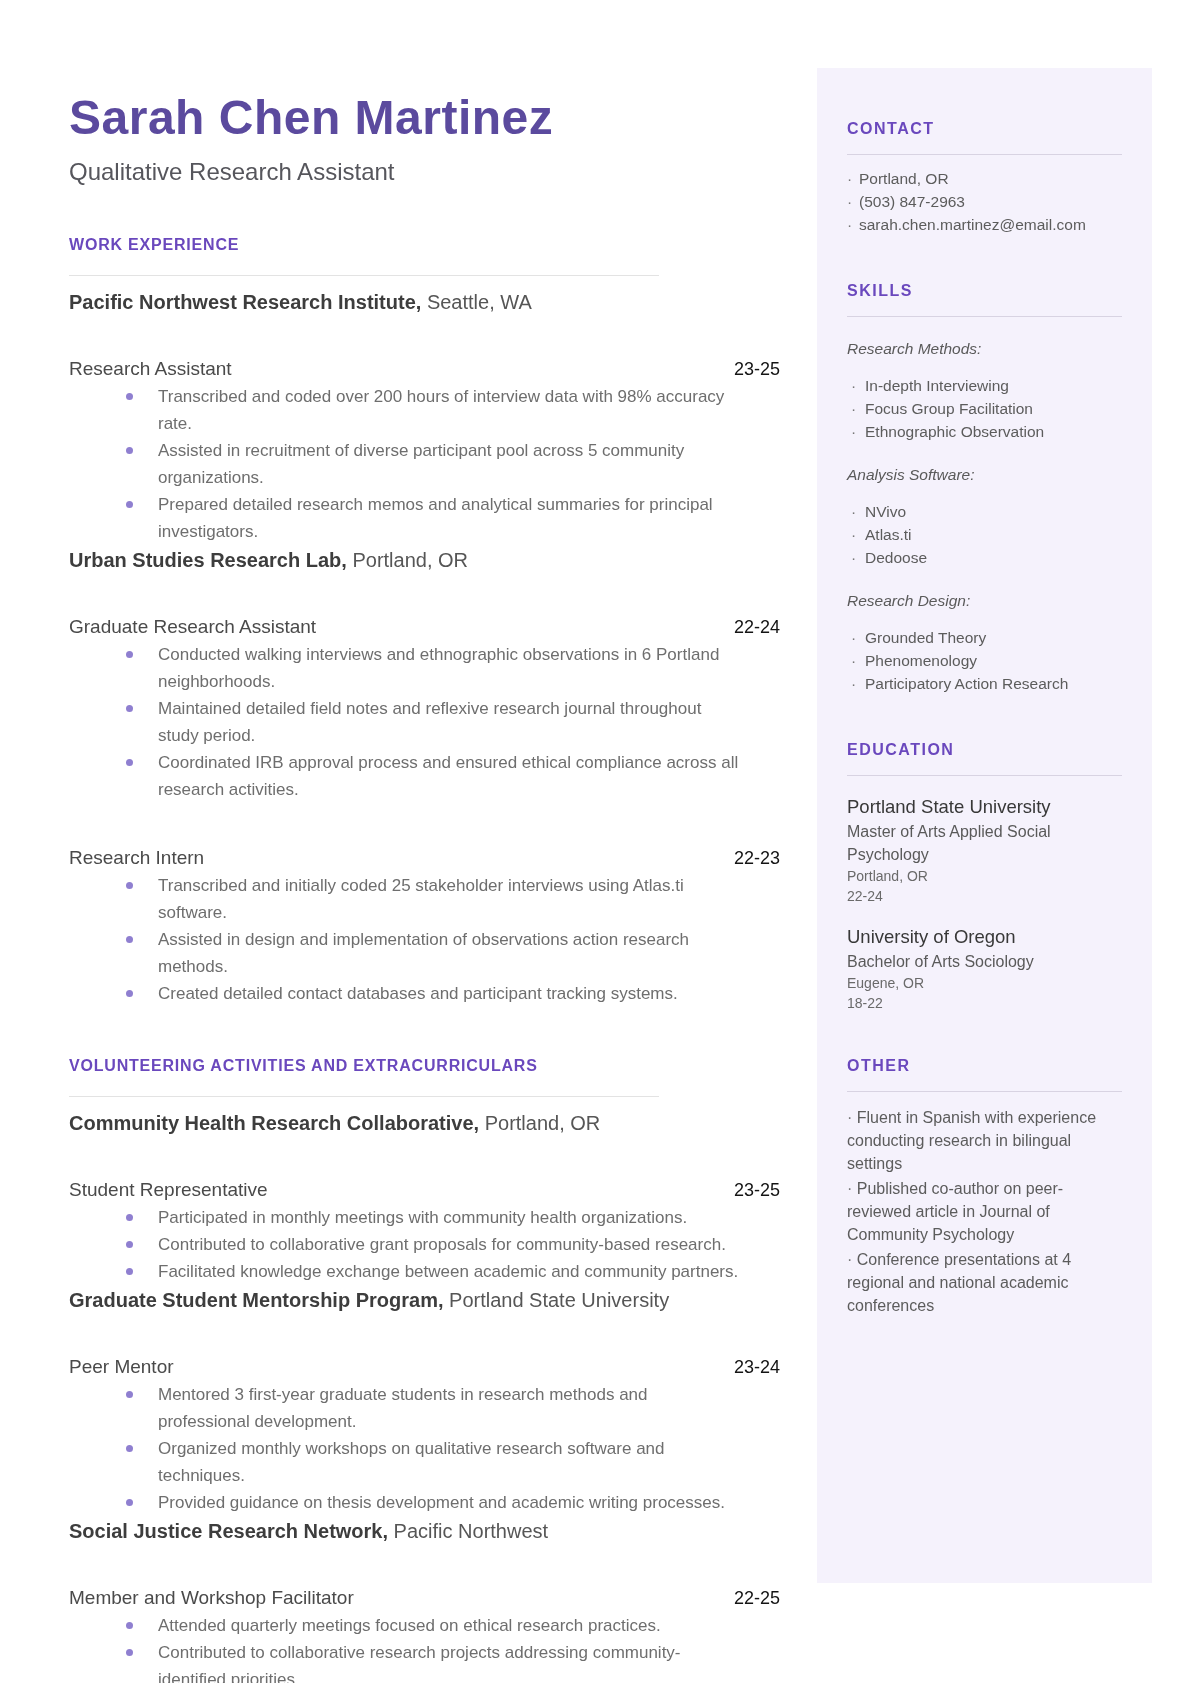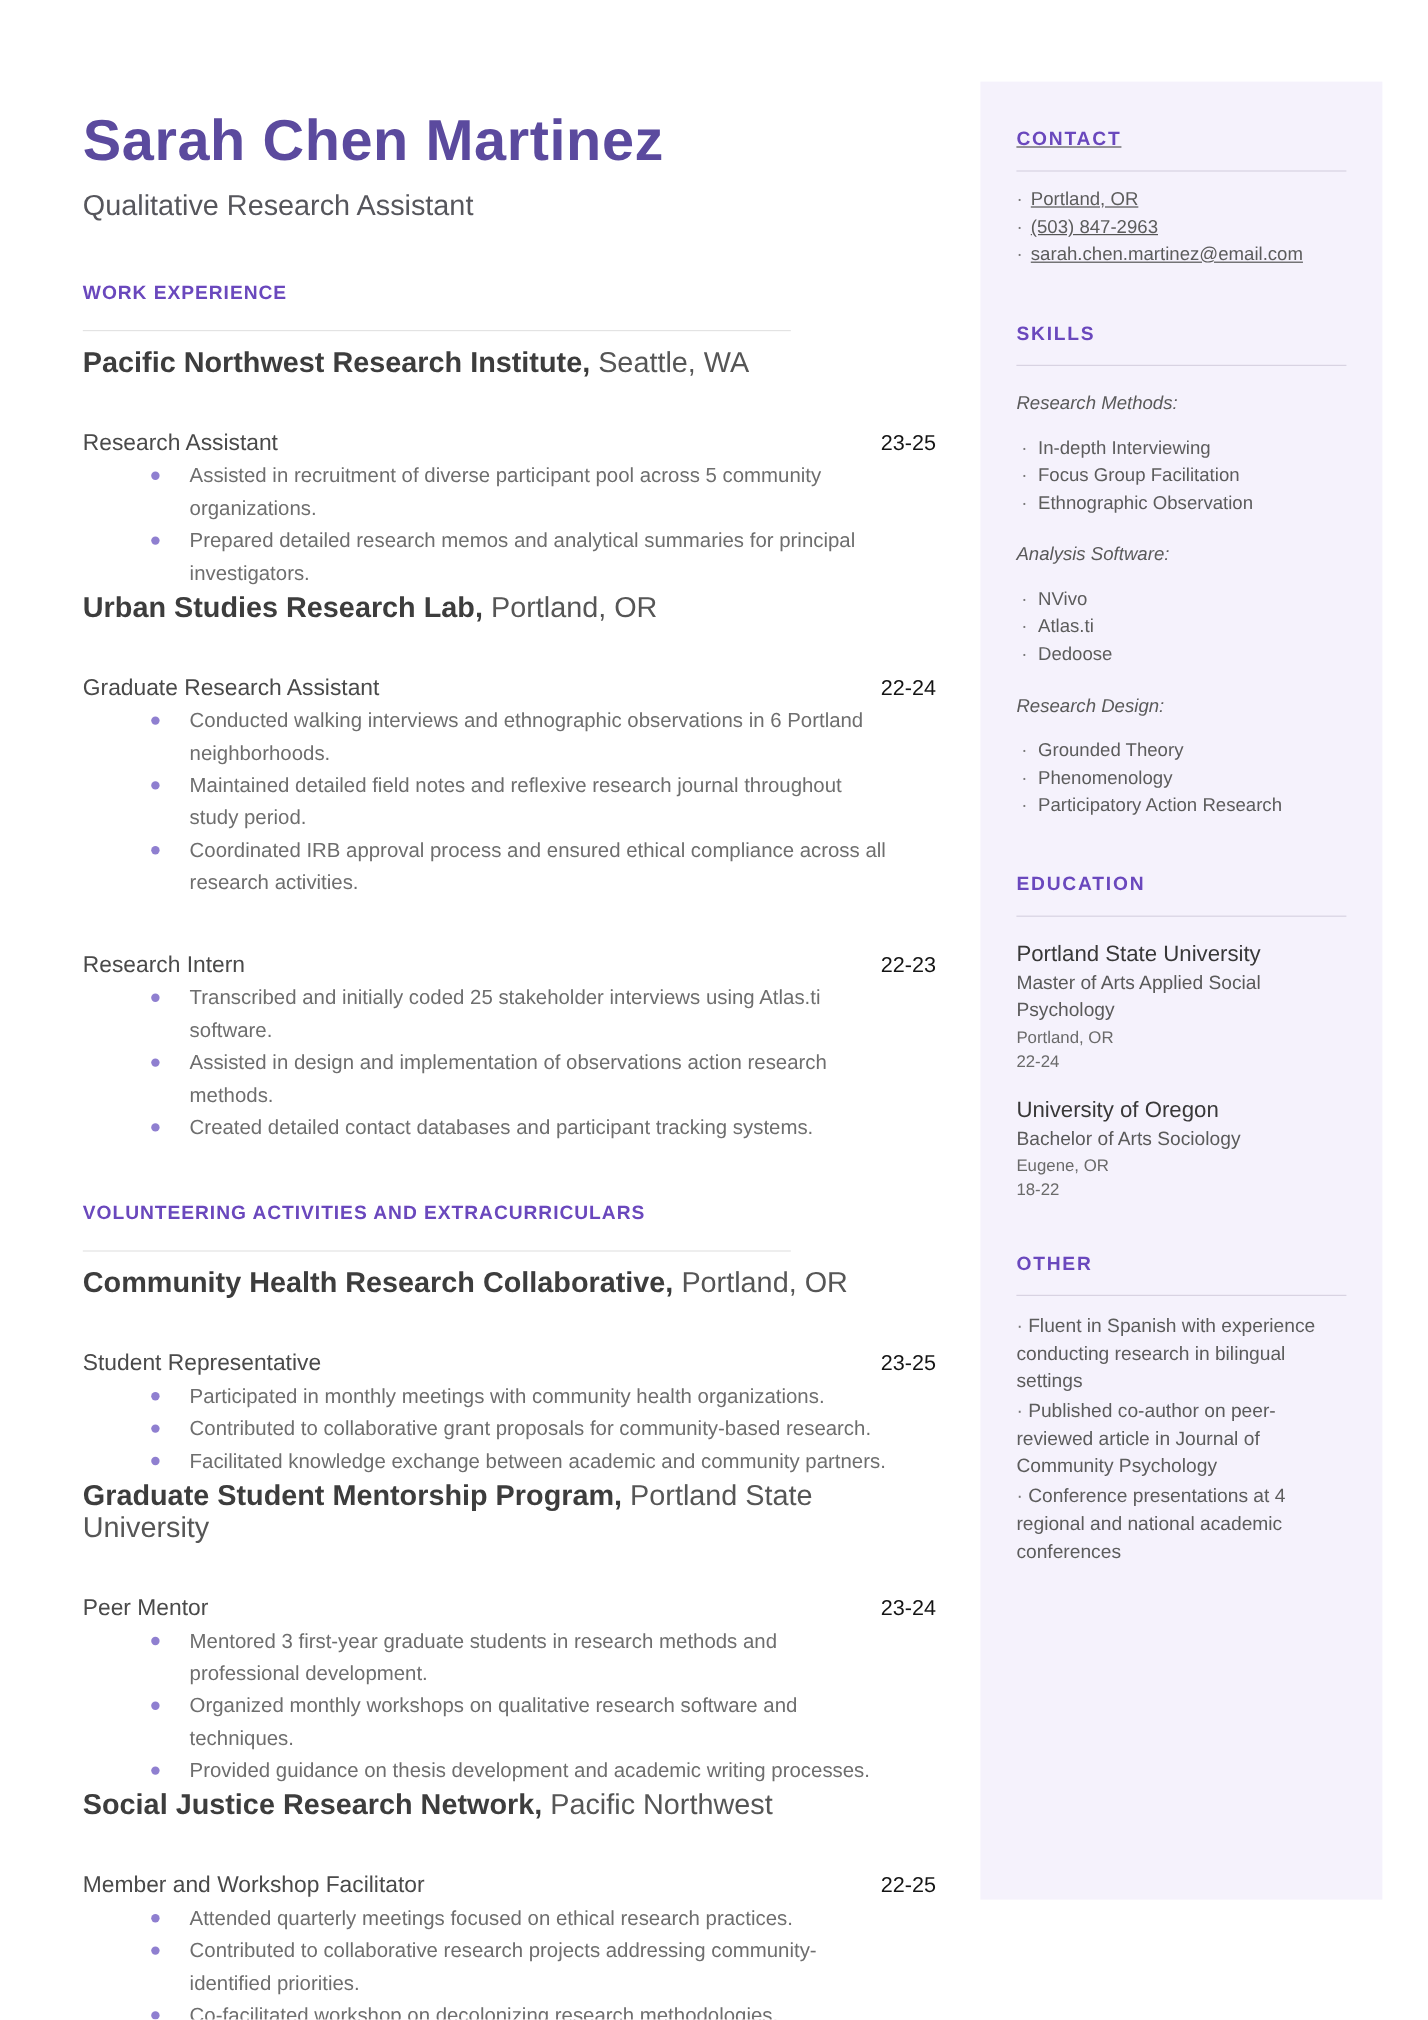--- a/index.html
+++ b/index.html
@@ -18,21 +18,21 @@
     color:#5b4a9e; letter-spacing:0.5px; line-height:1.1;
   }
   .subtitle { margin-top:13px; font-size:24px; color:#56565c; font-weight:normal; }
   .section-heading {
     margin-top:50px; font-size:16px; font-weight:bold;
     color:#6a48bd; letter-spacing:0.8px;
   }
   .rule { margin-top:21px; width:590px; border-top:1px solid #e3e3e3; height:0; }
   .entries { margin-top:13px; }
   .entry { margin-top:2px; }
-  .org-line { font-size:24px; line-height:27px; color:#565656; }
+  .org-line { font-size:20px; line-height:27px; color:#565656; }
   .org { font-weight:bold; color:#3d3d3d; }
   .role-line { display:flex; justify-content:space-between; align-items:baseline; line-height:27px; }
   .role { font-size:19px; color:#4a4a4a; }
   .dates { font-size:18px; color:#141414;margin-top:40px; }
   ul.bullets { list-style:none; }
   ul.bullets li {
     position:relative; padding-left:89px; padding-right:38px;
     font-size:17px; line-height:27px; color:#6e6e6e;
   }
   ul.bullets li::before {
@@ -43,21 +43,21 @@
   
   .sidebar {
     position:absolute; left:817px; top:68px; width:335px; height:1515px;
     background:#f5f2fc; padding:40px 30px 0 30px;
   }
   .sb-heading {
     font-size:16px; font-weight:bold; color:#6a48bd; letter-spacing:1.5px;
   }
   .sb-rule { margin-top:16px; border-top:1px solid #d8d3e2; height:0; }
   .sb-section { margin-top:0; }
-  .sb-gap-contact { margin-top:0;text-decoration:underline; }
+  .sb-gap-contact { margin-top:12px; }
   .sb-gap { margin-top:46px; }
   .sb-list { list-style:none; margin-top:12px; }
   .sb-list li { font-size:15.5px; line-height:23px; color:#5c5c5c; padding-left:12px; position:relative; }
   .sb-list li::before { content:"·"; position:absolute; left:0; color:#777; }
   .skill-group { margin-top:20px; }
   .skill-group:first-of-type { margin-top:16px; }
   .skill-label { font-style:italic; font-size:15.5px; color:#5a5a5a; line-height:23px; }
   .skill-items { list-style:none; margin-top:14px; }
   .skill-items li { font-size:15.5px; line-height:23px; color:#5c5c5c; padding-left:18px; position:relative; }
   .skill-items li::before { content:"·"; position:absolute; left:4px; color:#777; }
@@ -87,20 +87,21 @@
         <div class="entry">
           <div class="org-line">
             <span class="org">Pacific Northwest Research Institute,</span>
             <span class="loc">Seattle, WA</span>
           </div>
           <div class="role-line">
             <span class="role">Research Assistant</span>
             <span class="dates">23-25</span>
           </div>
           <ul class="bullets">
+            <li>Transcribed and coded over 200 hours of interview data with 98% accuracy rate.</li>
             <li>Assisted in recruitment of diverse participant pool across 5 community organizations.</li>
             <li>Prepared detailed research memos and analytical summaries for principal investigators.</li>
           </ul>
         </div>
 
         <div class="entry">
           <div class="org-line">
             <span class="org">Urban Studies Research Lab,</span>
             <span class="loc">Portland, OR</span>
           </div>

